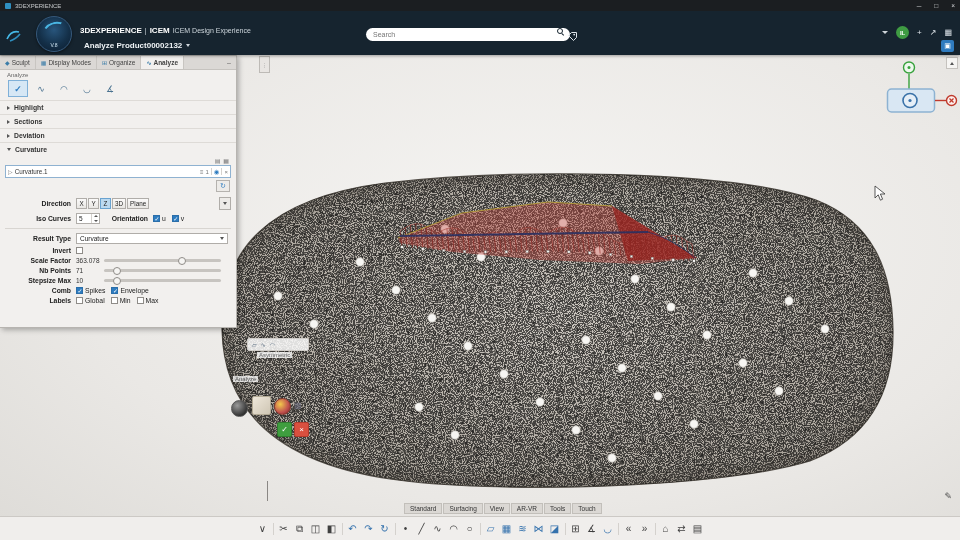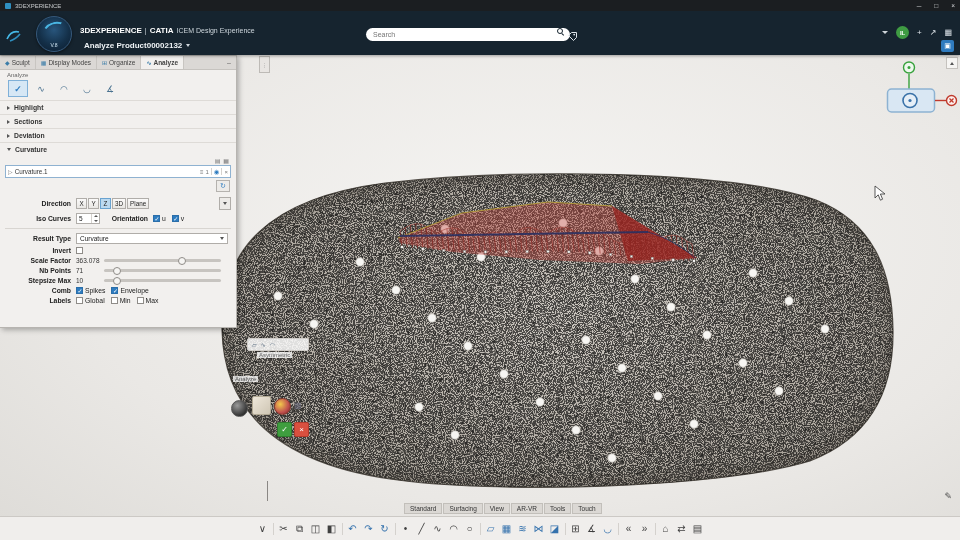--- a/index.html
+++ b/index.html
@@ -326,21 +326,21 @@
   <div class="appbar">
     <span class="ds-logo">
       <svg width="17" height="13">
           <path d="M1 10 Q5 1 13 3" stroke="#45b8e6" stroke-width="1.6" fill="none"></path>
       <path d="M4 12 Q10 10 14 5" stroke="#2f8fc0" stroke-width="1.6" fill="none"></path>
         </svg>
     </span>
     <div class="brand">
       <span class="b">3DEXPERIENCE</span>
       <span class="thin">|</span>
-      <span class="b">CATIA</span>
+      <span class="b">ICEM</span>
       <span class="thin">ICEM Design Experience</span>
     </div>
     <div class="search-wrap">
       <input class="search-input" placeholder="Search" style="">
       <span class="mag"></span>
     </div>
     <span class="tag-btn">
       <svg width="11" height="11">
           <path d="M1.5 4.5 L4.5 1.5 H9.5 V6.5 L6.5 9.5 Z" fill="none" stroke="#dfe5ea" stroke-width="1"></path>
       <circle cx="7.2" cy="3.6" r="0.9" fill="#dfe5ea"></circle>

